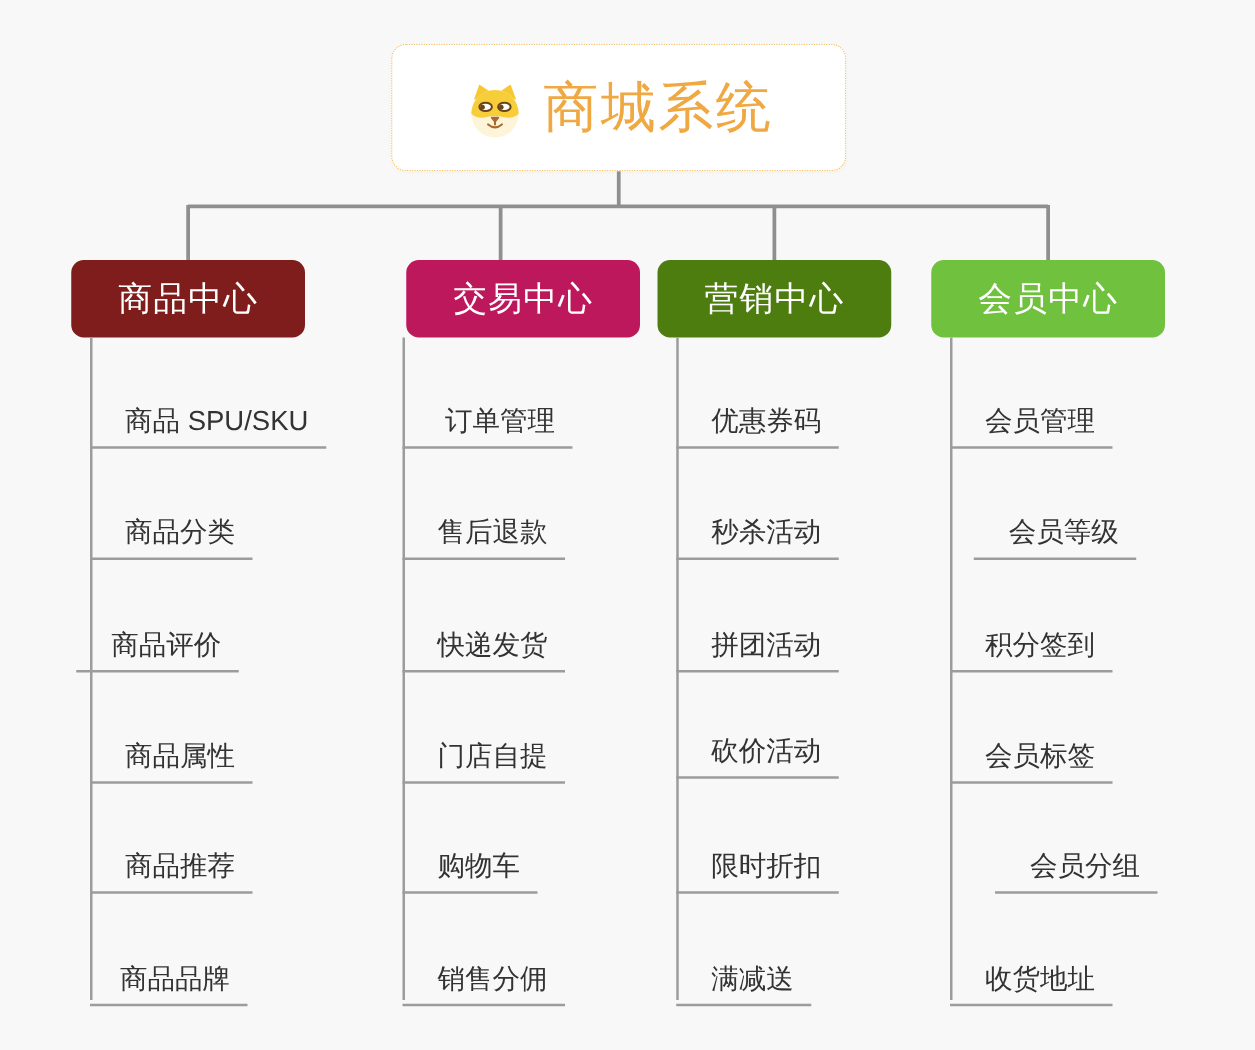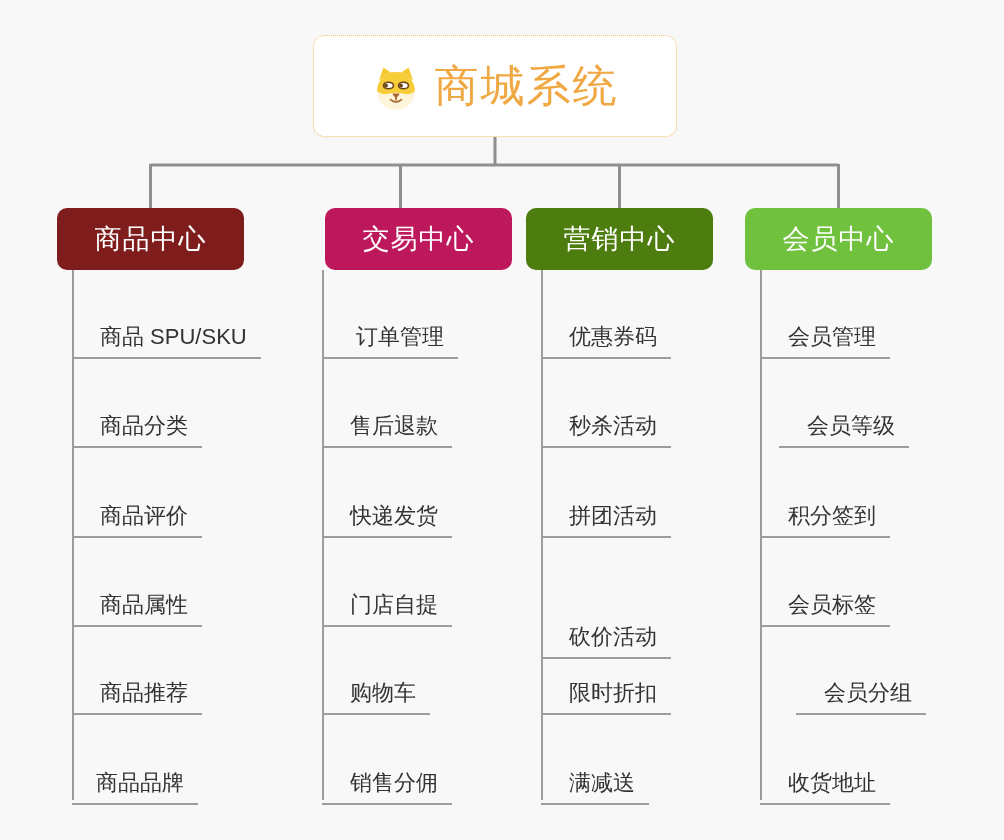--- a/index.html
+++ b/index.html
@@ -74,38 +74,38 @@
       </svg>
     </span>
     <span class="root-title">商城系统</span>
   </div>
 
   <div id="branches">
       <div class="branch-header" style="left: 57px; width: 187px; background: #7f1d1d;">商品中心</div>
       <div class="trunk" style="left: 72px;"></div>
       <div class="leaf" style="left: 72px; top: 310px;">商品 SPU/SKU</div>
       <div class="leaf" style="left: 72px; top: 399px;">商品分类</div>
-      <div class="leaf" style="left: 72px; top: 489px;">商品评价</div>
+      <div class="leaf" style="left: 61px; top: 489px;">商品评价</div>
       <div class="leaf" style="left: 72px; top: 578px;">商品属性</div>
       <div class="leaf" style="left: 72px; top: 666px;">商品推荐</div>
       <div class="leaf" style="left: 72px; top: 756px; padding-left: 24px;">商品品牌</div>
       <div class="branch-header" style="left: 325px; width: 187px; background: #be185d;">交易中心</div>
       <div class="trunk" style="left: 322px;"></div>
       <div class="leaf" style="left: 322px; top: 310px; padding-left: 34px;">订单管理</div>
       <div class="leaf" style="left: 322px; top: 399px;">售后退款</div>
       <div class="leaf" style="left: 322px; top: 489px;">快递发货</div>
       <div class="leaf" style="left: 322px; top: 578px;">门店自提</div>
       <div class="leaf" style="left: 322px; top: 666px;">购物车</div>
       <div class="leaf" style="left: 322px; top: 756px;">销售分佣</div>
       <div class="branch-header" style="left: 526px; width: 187px; background: #4d7c0f;">营销中心</div>
       <div class="trunk" style="left: 541px;"></div>
       <div class="leaf" style="left: 541px; top: 310px;">优惠券码</div>
       <div class="leaf" style="left: 541px; top: 399px;">秒杀活动</div>
       <div class="leaf" style="left: 541px; top: 489px;">拼团活动</div>
-      <div class="leaf" style="left: 541px; top: 610px;">砍价活动</div>
+      <div class="leaf" style="left: 541px; top: 574px;">砍价活动</div>
       <div class="leaf" style="left: 541px; top: 666px;">限时折扣</div>
       <div class="leaf" style="left: 541px; top: 756px;">满减送</div>
       <div class="branch-header" style="left: 745px; width: 187px; background: rgb(111, 193, 62);">会员中心</div>
       <div class="trunk" style="left: 760px;"></div>
       <div class="leaf" style="left: 760px; top: 310px;">会员管理</div>
       <div class="leaf" style="left: 760px; top: 399px; margin-left: 19px;">会员等级</div>
       <div class="leaf" style="left: 760px; top: 489px;">积分签到</div>
       <div class="leaf" style="left: 760px; top: 578px;">会员标签</div>
       <div class="leaf" style="left: 760px; top: 666px; margin-left: 36px;">会员分组</div>
       <div class="leaf" style="left: 760px; top: 756px;">收货地址</div>

